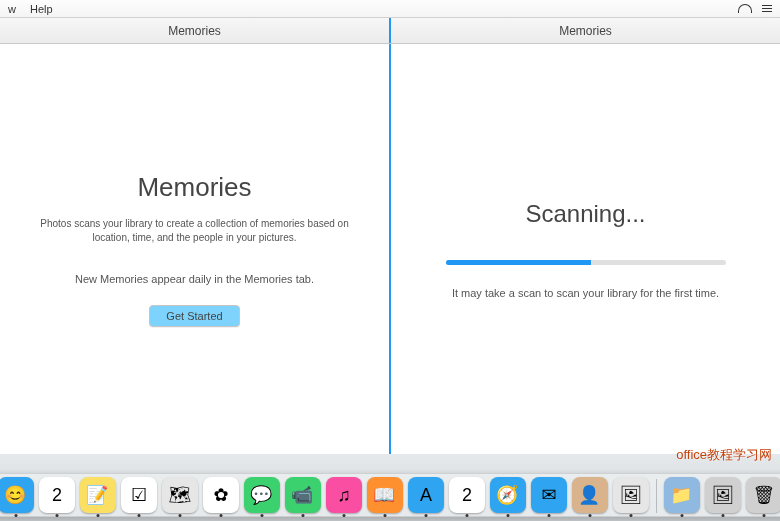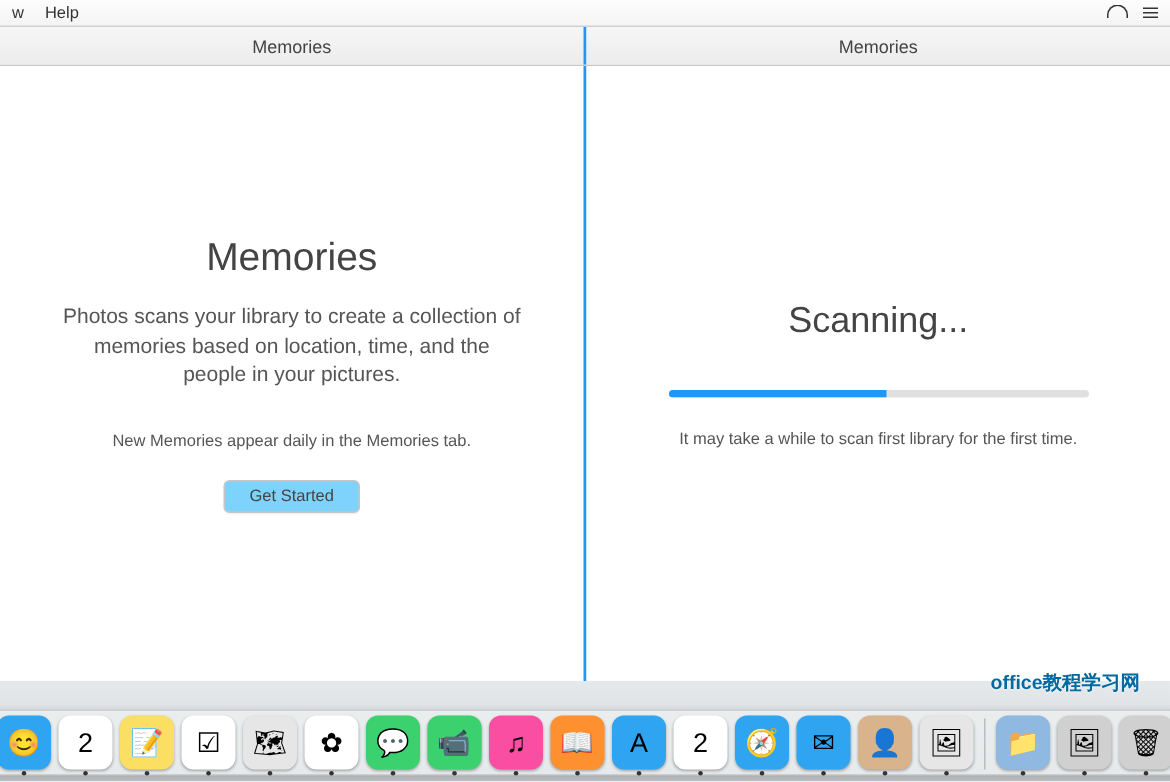--- a/index.html
+++ b/index.html
@@ -11,36 +11,36 @@
     
     .toolbar-row { height: 26px; display: flex; border-bottom: 1px solid #c8c8c8; }
     .toolbar-half { flex: 1; background: linear-gradient(#f6f6f6, #ececec); display: flex; align-items: center; justify-content: center; font-size: 12px; color: #444; }
     .toolbar-half:first-child { border-right: 2px solid #2196F3; }
     
     .content-row { display: flex; height: 410px; }
     .content-half { flex: 1; background: #ffffff; display: flex; flex-direction: column; align-items: center; justify-content: center; padding: 0 40px; text-align: center; }
     .content-half:first-child { border-right: 2px solid #2196F3; }
     
     .left-title { font-size: 26px; font-weight: 300; color: #444; margin-bottom: 14px; }
-    .left-desc { font-size: 14px; color: #555; line-height: 1.4; margin-bottom: 28px; max-width: 340px; }
+    .left-desc { font-size: 10px; color: #555; line-height: 1.4; margin-bottom: 28px; max-width: 340px; }
     .left-sub { font-size: 11px; color: #555; margin-bottom: 20px; text-align: right; }
     .get-started-btn { font-size: 11px; color: #444; background: #7dd3fc; border: 1px solid #c6c6c6; border-radius: 4px; padding: 4px 16px; cursor: pointer; box-shadow: 0 1px 0 rgba(0,0,0,0.05); }
     
     .right-title { font-size: 24px; font-weight: 300; color: #444; margin-bottom: 32px; }
     .progress-wrap { width: 280px; height: 5px; background: #e0e0e0; border-radius: 3px; overflow: hidden; margin-bottom: 22px; }
     .progress-fill { height: 100%; background: #2196F3; width: 52%; }
     .right-sub { font-size: 11px; color: #555; }
     
     .dock-area { position: absolute; bottom: 0; left: 0; right: 0; height: 67px; background: linear-gradient(#e6e9ec, #dadde0 60%, #c9cccf); display: flex; align-items: flex-end; justify-content: center; padding-bottom: 4px; }
     .dock { background: rgba(235,238,240,0.85); border: 1px solid rgba(0,0,0,0.12); border-radius: 6px; padding: 3px 6px; display: flex; gap: 5px; align-items: flex-end; box-shadow: 0 2px 6px rgba(0,0,0,0.2); }
     .dock-icon { width: 36px; height: 36px; border-radius: 8px; display: flex; align-items: center; justify-content: center; font-size: 18px; box-shadow: 0 1px 2px rgba(0,0,0,0.3); position: relative; }
     .dock-sep { width: 1px; height: 34px; background: rgba(0,0,0,0.2); margin: 0 2px; }
     .dot { position: absolute; bottom: -4px; left: 50%; transform: translateX(-50%); width: 3px; height: 3px; background: #333; border-radius: 50%; }
     
-    .watermark { position: absolute; bottom: 58px; right: 20px; color: #0369a1; font-size: 13px; font-weight: bold; text-align: right; line-height: 1.2; text-shadow: 0 0 2px #fff; }
+    .watermark { position: absolute; bottom: 58px; right: 8px; color: #c2410c; font-size: 13px; font-weight: normal; text-align: right; line-height: 1.2; text-shadow: 0 0 2px #fff; }
     
     .wifi-icon::before { content: ""; display:inline-block; width:12px; height:8px; border:1.5px solid #333; border-bottom:none; border-radius: 12px 12px 0 0; }
     .menu-icon-lines { display:inline-flex; flex-direction:column; gap:1.5px; }
     .menu-icon-lines span { display:block; width:10px; height:1.5px; background:#333; }
   </style>
 </head>
 <body>
 
 <div class="menubar">
   <div class="menu-left">
@@ -71,21 +71,21 @@
     <div class="left-title">Memories</div>
     <div class="left-desc">Photos scans your library to create a collection of memories based on location, time, and the people in your pictures.</div>
     <div class="left-sub">New Memories appear daily in the Memories tab.</div>
     <button class="get-started-btn">Get Started</button>
   </div>
   <div class="content-half">
     <div class="right-title">Scanning...</div>
     <div class="progress-wrap">
       <div class="progress-fill" style="width:52%"></div>
     </div>
-    <div class="right-sub">It may take a while to scan first library for the first time.</div>
+    <div class="right-sub">It may take a scan to scan your library for the first time.</div>
   </div>
 </div>
 
 <div class="dock-area">
   <div class="dock" id="dock">
       <div class="dock-icon" style="background: rgb(47, 164, 240);">😊<div class="dot"></div></div>
       <div class="dock-icon" style="background: rgb(255, 255, 255);">2<div class="dot"></div></div>
       <div class="dock-icon" style="background: rgb(250, 223, 99);">📝<div class="dot"></div></div>
       <div class="dock-icon" style="background: rgb(255, 255, 255);">☑<div class="dot"></div></div>
       <div class="dock-icon" style="background: rgb(230, 230, 230);">🗺<div class="dot"></div></div>

